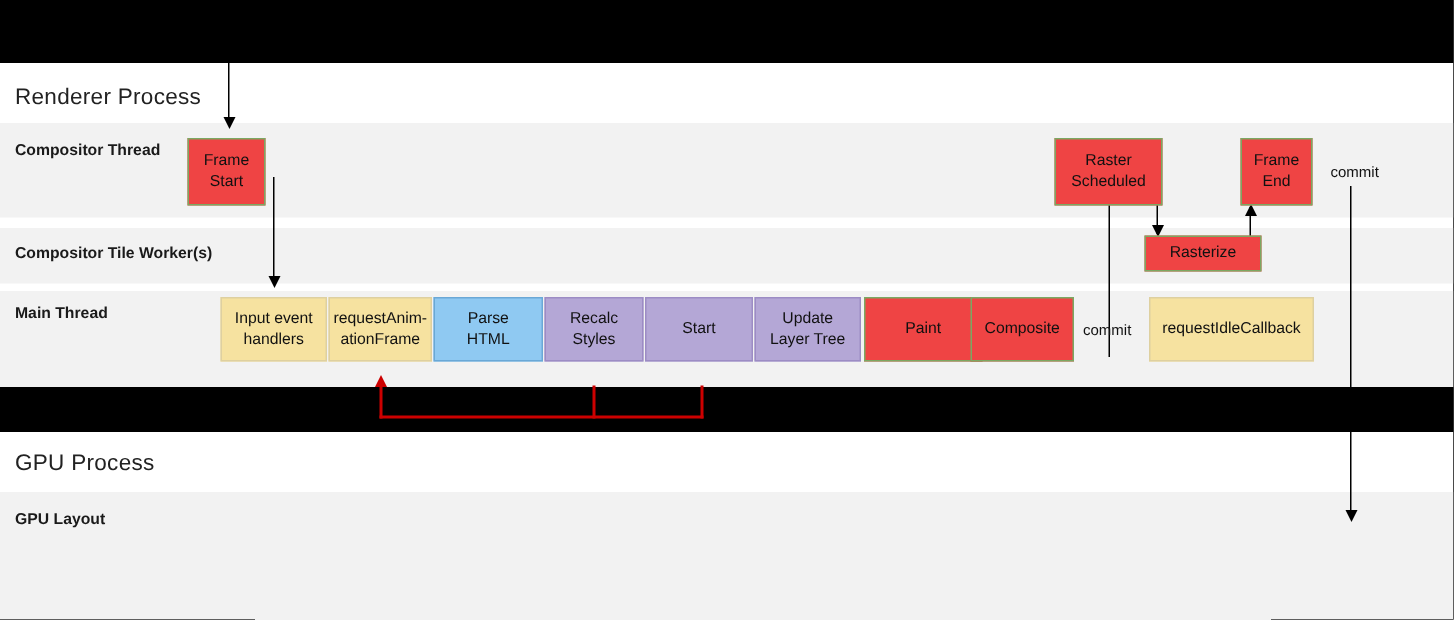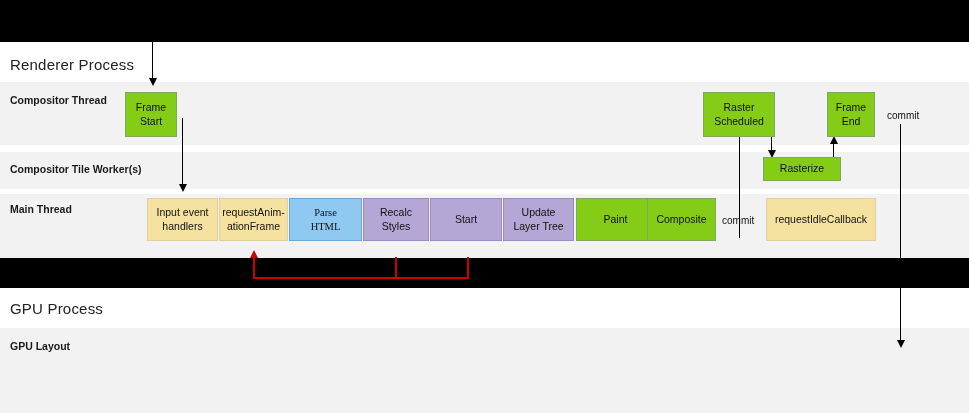--- a/index.html
+++ b/index.html
@@ -53,21 +53,21 @@
     display: flex;
     align-items: center;
     justify-content: center;
     text-align: center;
     font-size: 10.5px;
     line-height: 1.25;
     color: #111111;
     font-family: "Liberation Sans", sans-serif;
     padding: 0 2px;
   }
-  .task.green  { background: #84cc16; border-color: #7ba862; }
+  .task.green  { background: #ef4444; border-color: #7ba862; }
   .task.yellow { background: #f6e2a0; border-color: #ded0a0; }
   .task.blue   { background: #8fc9f2; border-color: #6aa8d6; }
   .task.purple { background: #b4a7d6; border-color: #9c8cc4; }
   .task.lightblue { background: #8ccbf0; border-color: #5fa5cf; }
 
   .note {
     position: absolute;
     font-size: 10px;
     color: #111111;
     white-space: nowrap;
@@ -179,21 +179,21 @@
     <span style="white-space:pre-line;">Input event
 handlers</span>
   </div>
 
   <div class="task yellow" style="left:219px; top:198px; width:69px; height:43px;">
     <span style="white-space:pre-line;">requestAnim-
 ationFrame</span>
   </div>
 
   <div class="task blue" style="left:289px; top:198px; width:73px; height:43px;">
-    <span style="white-space:pre-line;font-family:Liberation Serif, serif;">Parse
+    <span style="white-space:pre-line;">Parse
 HTML</span>
   </div>
 
   <div class="task purple" style="left:363px; top:198px; width:66px; height:43px;">
     <span style="white-space:pre-line;">Recalc
 Styles</span>
   </div>
 
   <div class="task purple" style="left:430px; top:198px; width:72px; height:43px;">
     <span style="white-space:pre-line;">Start</span>

